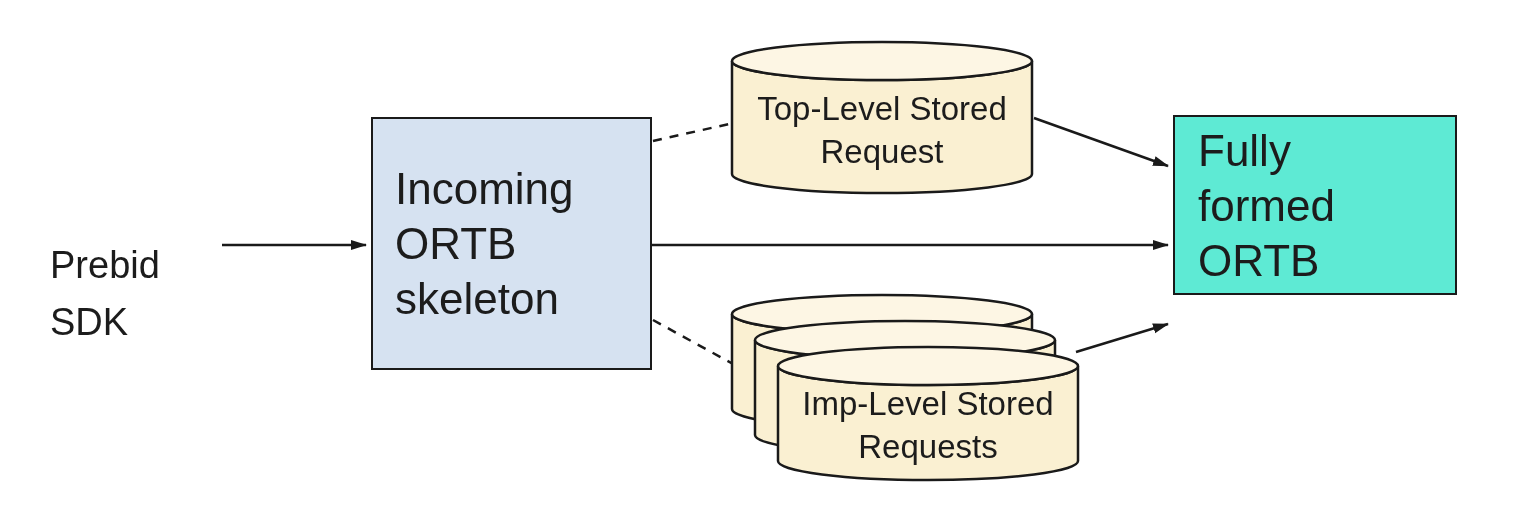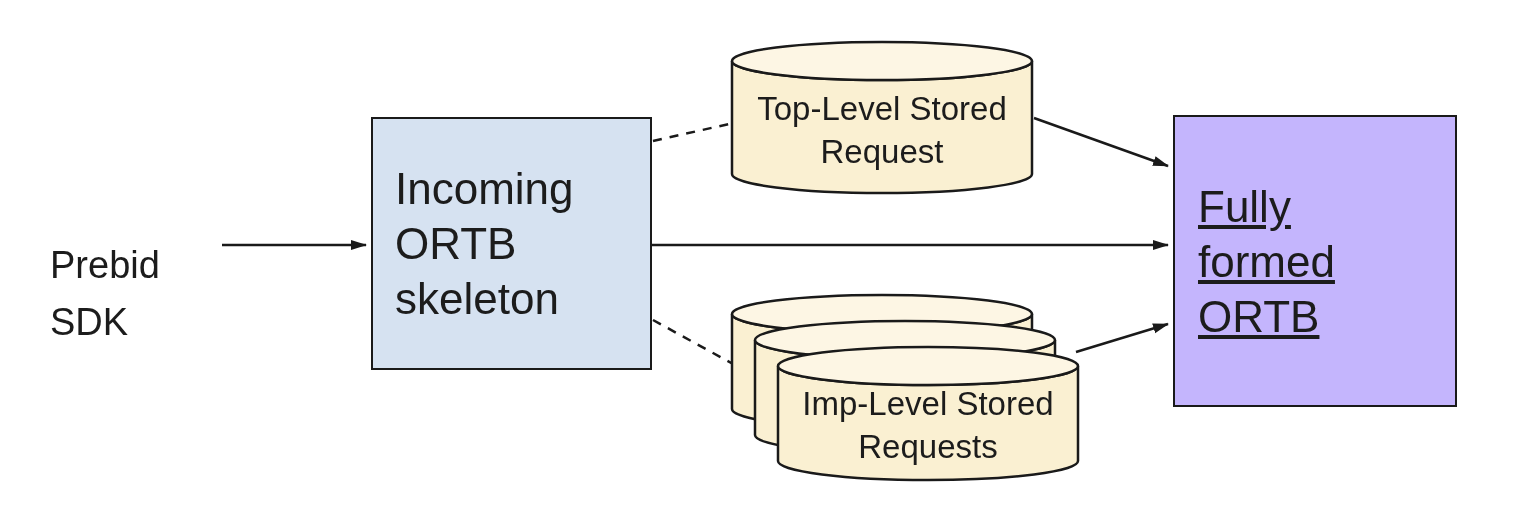--- a/index.html
+++ b/index.html
@@ -81,21 +81,21 @@
     <span class="node-label">Prebid
 SDK</span>
   </div>
 
   <div class="box" style="left: 371px; top: 117px; width: 281px; height: 253px; padding-left: 22px; background-color: rgb(214, 226, 241);">
     <span class="node-label">Incoming
 ORTB
 skeleton</span>
   </div>
 
-  <div class="box" style="left: 1173px; top: 115px; width: 284px; height: 292px; padding-left: 23px; background-color: #c4b5fd; text-decoration: underline;">
+  <div class="box" style="left: 1173px; top: 115px; width: 284px; height: 180px; padding-left: 23px; background-color: #5eead4;">
     <span class="node-label">Fully
 formed
 ORTB</span>
   </div>
 
   <div class="cyl-label" style="left:778px; top:382px;">Imp-Level Stored
 Requests</div>
 
   <div class="cyl-label" style="left:732px; top:87px;">Top-Level Stored
 Request</div>

